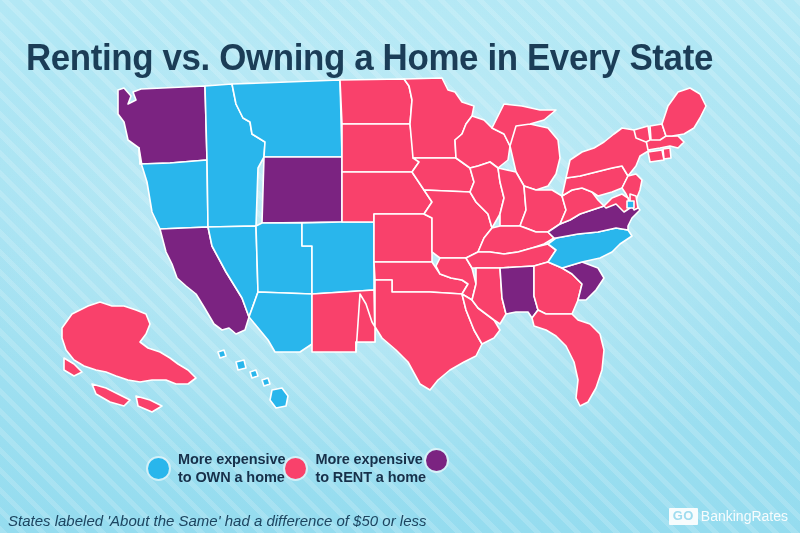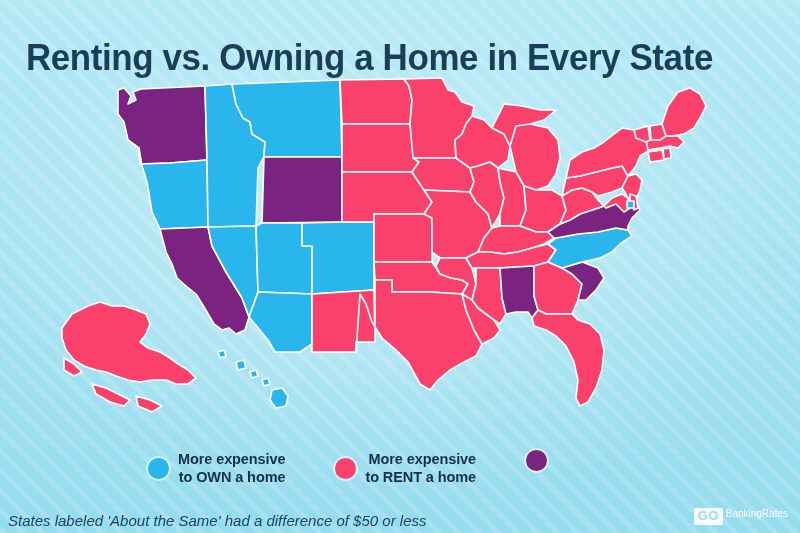--- a/index.html
+++ b/index.html
@@ -74,22 +74,20 @@
     stroke-linejoin: round;
   }
 
   
   #legend {
     position: absolute;
     left: 148px;
     top: 450px;
     display: flex;
     align-items: flex-start;
-    gap: 50px;
-    text-align: right;
   }
   .legend-item {
     display: flex;
     align-items: center;
     gap: 9px;
   }
   .legend-dot {
     width: 21px;
     height: 21px;
     border-radius: 50%;
@@ -114,37 +112,37 @@
     font-size: 15px;
     font-style: italic;
     font-family: "Liberation Sans", sans-serif;
   }
 
   #logo {
     position: absolute;
     right: 12px;
     top: 508px;
     display: flex;
-    align-items: flex-start;
+    align-items: center;
     opacity: 0.92;
   }
   #logo-go {
     background: #ffffff;
     color: #9fdcef;
     font-size: 13px;
     font-weight: bold;
     letter-spacing: 0.4px;
     padding: 1px 4px 1px 4px;
     border-radius: 1px;
     line-height: 1.15;
     font-family: "Liberation Sans", sans-serif;
   }
   #logo-text {
     color: #ffffff;
-    font-size: 10px;
+    font-size: 14px;
     font-weight: normal;
     margin-left: 3px;
     line-height: 1.15;
     font-family: "Liberation Sans", sans-serif;
   }
 </style>
 </head>
 <body>
 
 <div id="infographic">

